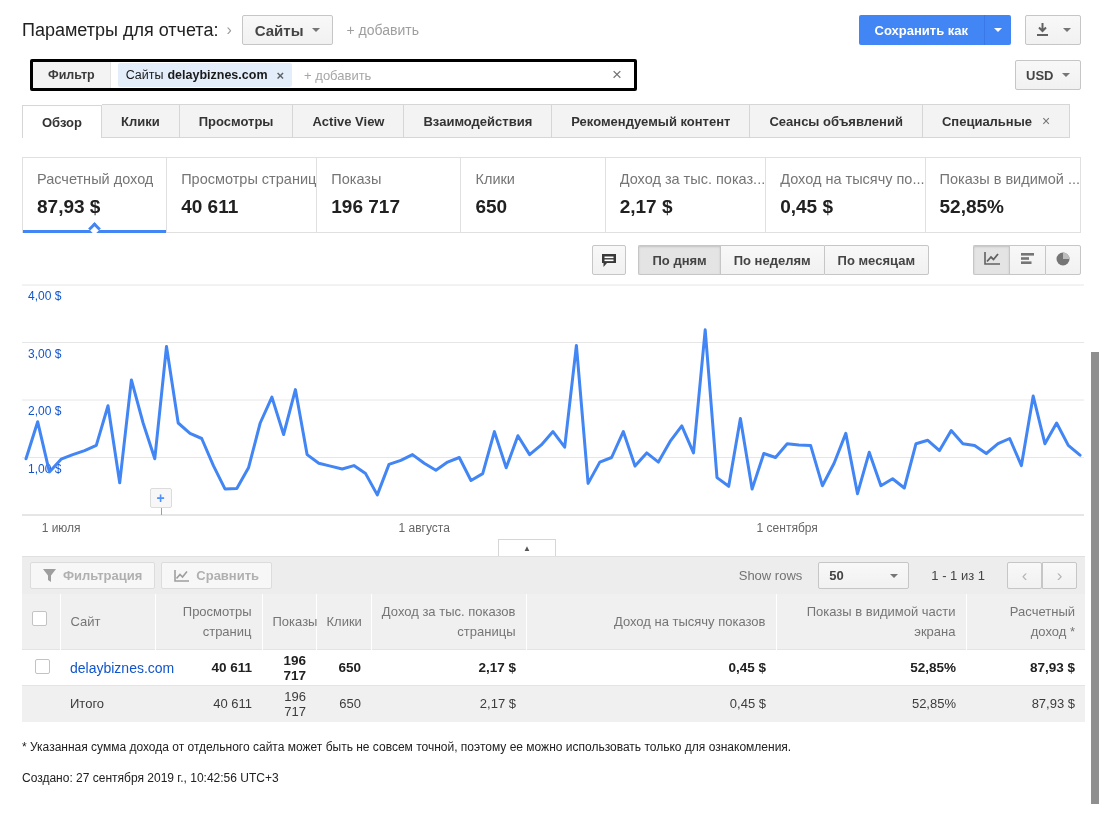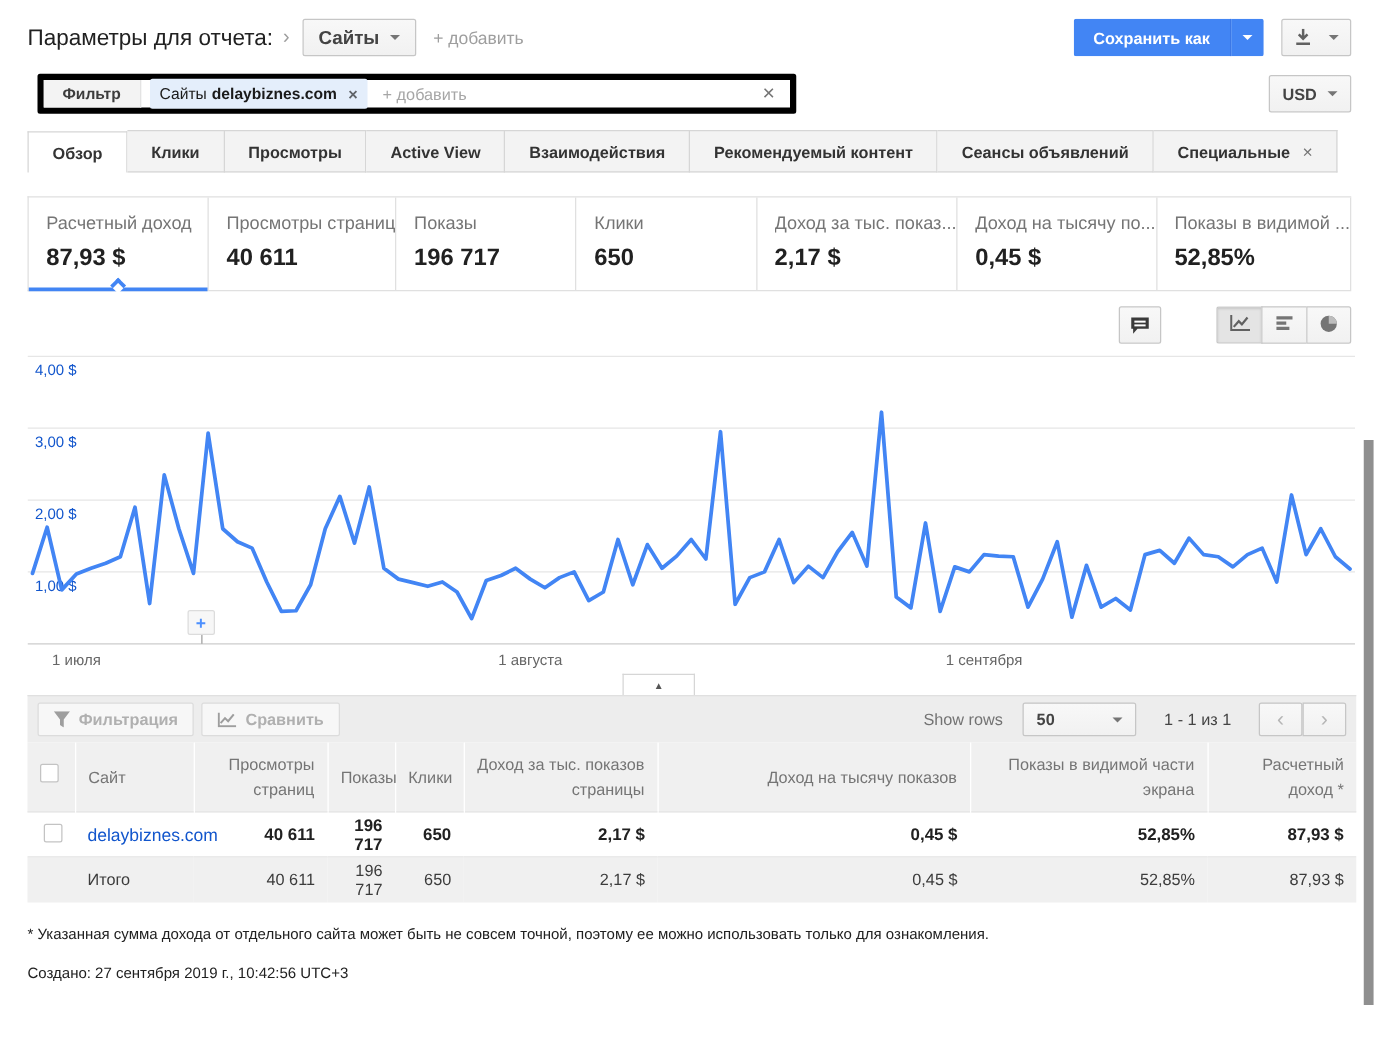--- a/index.html
+++ b/index.html
@@ -23,21 +23,21 @@
   .save-main { background:#4285f4; color:#fff; font-size:13px; font-weight:bold;
     display:flex; align-items:center; padding:0 16px; border-right:1px solid #3b78e7; }
   .save-caret { background:#4285f4; width:26px; display:flex; align-items:center; justify-content:center; }
   .save-caret .caret { border-top-color:#fff; margin:0; }
   .dl-btn { height:30px; width:56px; margin-left:14px; }
   .dl-btn svg { margin-right:6px; }
 
   
   .filter-row { display:flex; align-items:center; margin:13px 18px 0 30px; }
   .filter-box { display:flex; align-items:center; width:607px; height:32px;
-    border:5px solid #000000; border-radius:2px; background:#fff; }
+    border:3px solid #000000; border-radius:2px; background:#fff; }
   .filter-label { background:#f3f3f3; border-right:1px solid #e3e3e3; height:100%;
     display:flex; align-items:center; padding:0 15px; font-size:12.5px; font-weight:bold; color:#3c3c3c; }
   .chip { display:flex; align-items:center; background:#e4eefb; border-radius:2px;
     height:24px; margin-left:7px; padding:0 8px; font-size:12.5px; color:#1a1a1a; }
   .chip b { margin-left:4px; }
   .chip-x { color:#5f6368; font-size:13px; font-weight:bold; margin-left:9px; cursor:pointer; }
   .filter-ph { color:#a6a6a6; font-size:13px; margin-left:12px; flex:1; }
   .filter-clear { color:#757575; font-size:17px; margin-right:12px; cursor:pointer; }
   .fr-spacer { flex:1; }
   .usd-btn { height:30px; width:66px; justify-content:space-between; padding:0 10px; }
@@ -212,20 +212,25 @@
     </div>
 
   <div class="controls">
     <span class="btn icon-btn">
       <svg width="16" height="15" viewBox="0 0 16 15">
         <path d="M1 1 h14 v9 h-9 l-3.5 4 v-4 H1 z" fill="#3a3a3a"></path>
         <rect x="3.5" y="3.5" width="9" height="1.6" fill="#fff"></rect>
         <rect x="3.5" y="6.5" width="9" height="1.6" fill="#fff"></rect>
       </svg>
     </span>
+    <span class="toggle-group" id="granularity">
+        <span class="btn active">По дням</span>
+        <span class="btn">По неделям</span>
+        <span class="btn">По месяцам</span>
+      </span>
     <span class="toggle-group ct-group" id="chart-types">
         <span class="btn active">
           <span><svg width="16" height="13" viewBox="0 0 16 13">
               <path d="M1 0 v12 h15" stroke="#616161" stroke-width="1.6" fill="none"></path>
               <path d="M3 9.5 L7 5 L9.5 7.5 L14 2" stroke="#616161" stroke-width="1.8" fill="none"></path>
             </svg></span>
         </span>
         <span class="btn">
           <span><svg width="14" height="13" viewBox="0 0 14 13">
               <rect x="0" y="1" width="13" height="2.6" fill="#757575"></rect>

